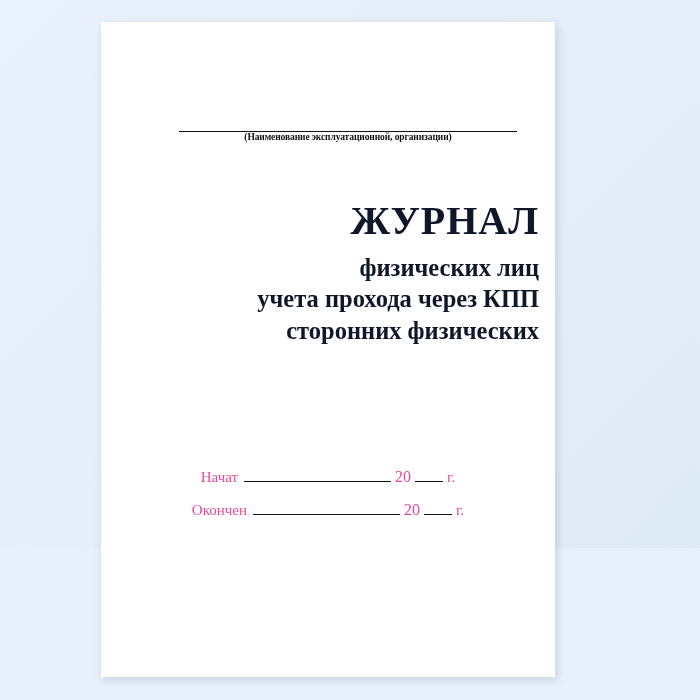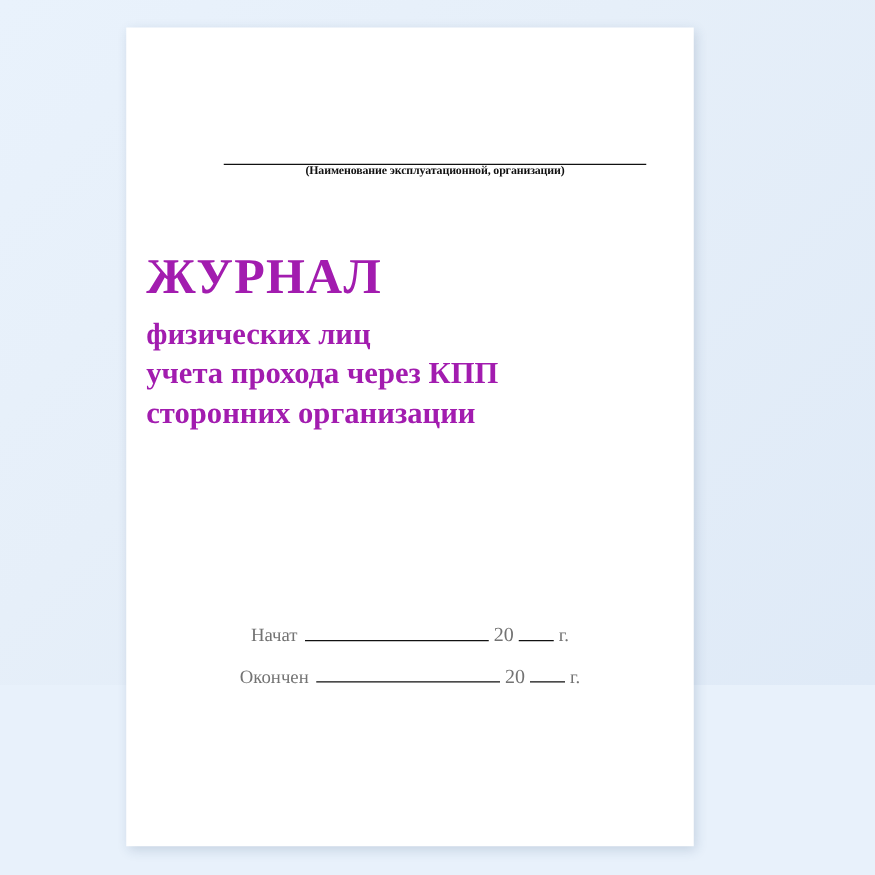--- a/index.html
+++ b/index.html
@@ -45,47 +45,47 @@
     width: 338px;
     text-align: center;
     font-size: 9.5px;
     font-weight: bold;
     color: #111;
     font-family: "Liberation Serif", serif;
     letter-spacing: -0.1px;
   }
   .title-block {
     position: absolute;
-    left: 16px;
+    left: 32px;
     top: 178px;
     width: 406px;
-    text-align: left;
-    color: #a21caf;
+    text-align: right;
+    color: #0f172a;
   }
   .title-main {
     font-size: 40px;
     font-weight: bold;
     line-height: 1.05;
     letter-spacing: 1px;
     font-family: "Liberation Serif", serif;
   }
   .title-sub {
     margin-top: 10px;
     font-size: 24.5px;
     font-weight: bold;
     line-height: 1.28;
     font-family: "Liberation Serif", serif;
   }
   .dates {
     position: absolute;
     left: 24px;
-    top: 478px;
+    top: 446px;
     width: 406px;
     font-size: 15px;
-    color: #737373;
+    color: #ec4899;
   }
   .date-row {
     display: flex;
     align-items: baseline;
     justify-content: center;
     margin-bottom: 15px;
     white-space: nowrap;
   }
   .date-label {
     font-size: 15px;
@@ -119,21 +119,21 @@
   <div class="sheet">
 
     <div class="org-line"></div>
     <div class="org-caption">(Наименование эксплуатационной, организации)</div>
 
     <div class="title-block">
       <div class="title-main">ЖУРНАЛ</div>
       <div class="title-sub">
         <div>физических лиц</div>
         <div>учета прохода через КПП</div>
-        <div>сторонних организации</div>
+        <div>сторонних физических</div>
       </div>
     </div>
 
     <div class="dates">
       <div class="date-row">
         <span class="date-label">Начат</span>
         <span class="rule-long"></span>
         <span class="year-num">20</span>
         <span class="rule-short"></span>
         <span class="year-suffix">г.</span>

